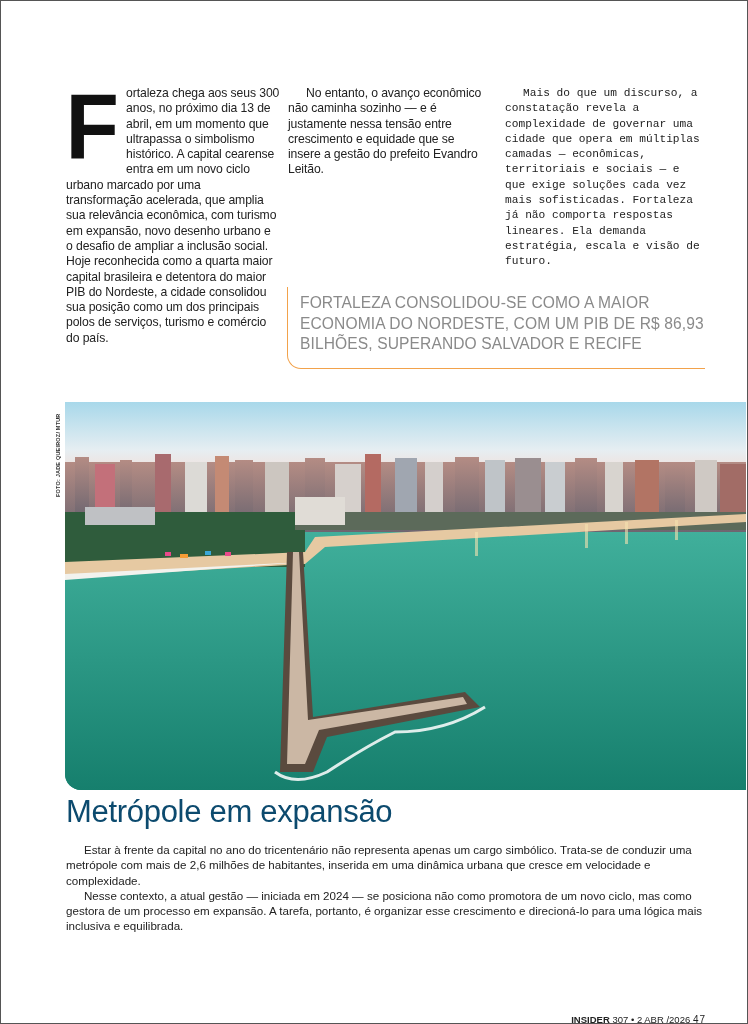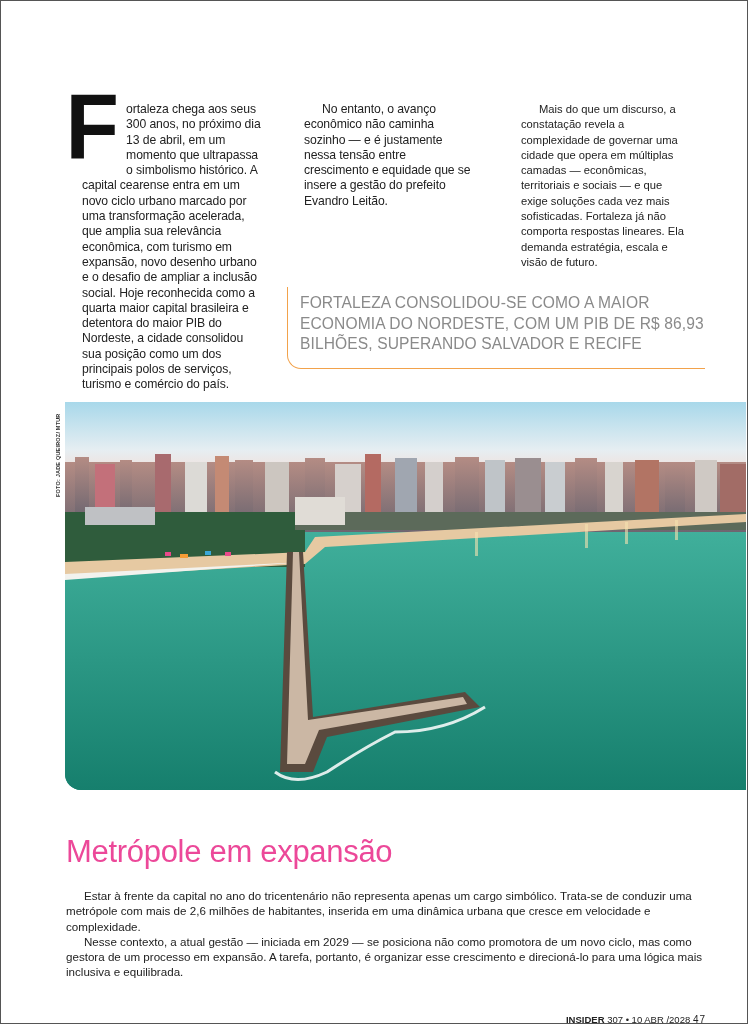--- a/index.html
+++ b/index.html
@@ -11,25 +11,25 @@
   }
   .page-frame {
     position: absolute; left: 0; top: 0; width: 746px; height: 1022px;
     border: 1px solid #555; box-sizing: content-box;
   }
   .col {
     position: absolute; top: 86px;
     font-size: 12.2px; line-height: 15.3px; color: #222;
     letter-spacing: -0.1px;
   }
-  .col p { margin: 16px; text-indent: 18px; }
+  .col p { margin: 0; text-indent: 18px; }
   .col p.noindent { text-indent: 0; }
   .col1 { left: 66px; width: 214px; }
   .col2 { left: 288px; width: 200px; }
-  .col3 { left: 505px; width: 200px; font-family: Liberation Sans, sans-serif; font-size: 11.2px; line-height: 15.3px; letter-spacing: 0; }
+  .col3 { left: 505px; width: 200px; font-family: Liberation Mono, monospace; font-size: 11.2px; line-height: 15.3px; letter-spacing: 0; }
   .dropcap {
     float: left; font-size: 92px; line-height: 72px; height: 74px;
     font-family: "Liberation Sans", sans-serif; font-weight: bold;
     margin: 4px 6px 0 -2px; color: #111;
     transform: scaleX(0.95);
   }
   .pullquote {
     position: absolute; left: 287px; top: 287px; width: 418px; height: 82px;
     border-left: 1.5px solid #f2a24b; border-bottom: 1.5px solid #f2a24b;
     border-bottom-left-radius: 14px;
@@ -45,26 +45,26 @@
     transform: rotate(-90deg); font-size: 5.5px; font-weight: bold;
     color: #333; letter-spacing: 0.2px; white-space: nowrap;
   }
   .photo {
     position: absolute; left: 65px; top: 402px; width: 681px; height: 388px;
     border-bottom-left-radius: 16px; overflow: hidden;
     background: #1b8f7c;
   }
   .photo svg { display: block; }
   .section-title {
-    position: absolute; left: 66px; top: 808px;
-    font-size: 31px; line-height: 36px; color: #ec4899; font-weight: normal;
+    position: absolute; left: 66px; top: 768px;
+    font-size: 31px; line-height: 36px; color: #0c4a6e; font-weight: normal;
     letter-spacing: -0.3px;
   }
   .body-text {
-    position: absolute; left: 66px; top: 888px; width: 656px;
+    position: absolute; left: 66px; top: 842px; width: 656px;
     font-size: 11.6px; line-height: 15.3px; color: #222;
   }
   .body-text p { margin: 0; text-indent: 18px; }
   .footer {
     position: absolute; right: 42px; top: 1014px; height: 14px;
     font-size: 9.5px; color: #222; white-space: nowrap;
   }
   .footer b { font-weight: bold; }
   .footer .pagenum { font-weight: normal; font-size: 10px; letter-spacing: 1px; }
 </style>
@@ -164,20 +164,20 @@
       <rect x="560" y="120" width="3" height="22"></rect>
       <rect x="610" y="118" width="3" height="20"></rect>
     </g>
   </svg>
 </div>
 
 <h2 class="section-title">Metrópole em expansão</h2>
 
 <div class="body-text">
   <p>Estar à frente da capital no ano do tricentenário não representa apenas um cargo simbólico. Trata-se de conduzir uma metrópole com mais de 2,6 milhões de habitantes, inserida em uma dinâmica urbana que cresce em velocidade e complexidade.</p>
-  <p>Nesse contexto, a atual gestão — iniciada em 2029 — se posiciona não como promotora de um novo ciclo, mas como gestora de um processo em expansão. A tarefa, portanto, é organizar esse crescimento e direcioná-lo para uma lógica mais inclusiva e equilibrada.</p>
+  <p>Nesse contexto, a atual gestão — iniciada em 2024 — se posiciona não como promotora de um novo ciclo, mas como gestora de um processo em expansão. A tarefa, portanto, é organizar esse crescimento e direcioná-lo para uma lógica mais inclusiva e equilibrada.</p>
 </div>
 
 <div class="footer">
   <b>INSIDER</b>
-  <span>307 • 10 ABR /2028</span>
+  <span>307 • 2 ABR /2026</span>
   <span class="pagenum">47</span>
 </div>
 
 </body></html>

